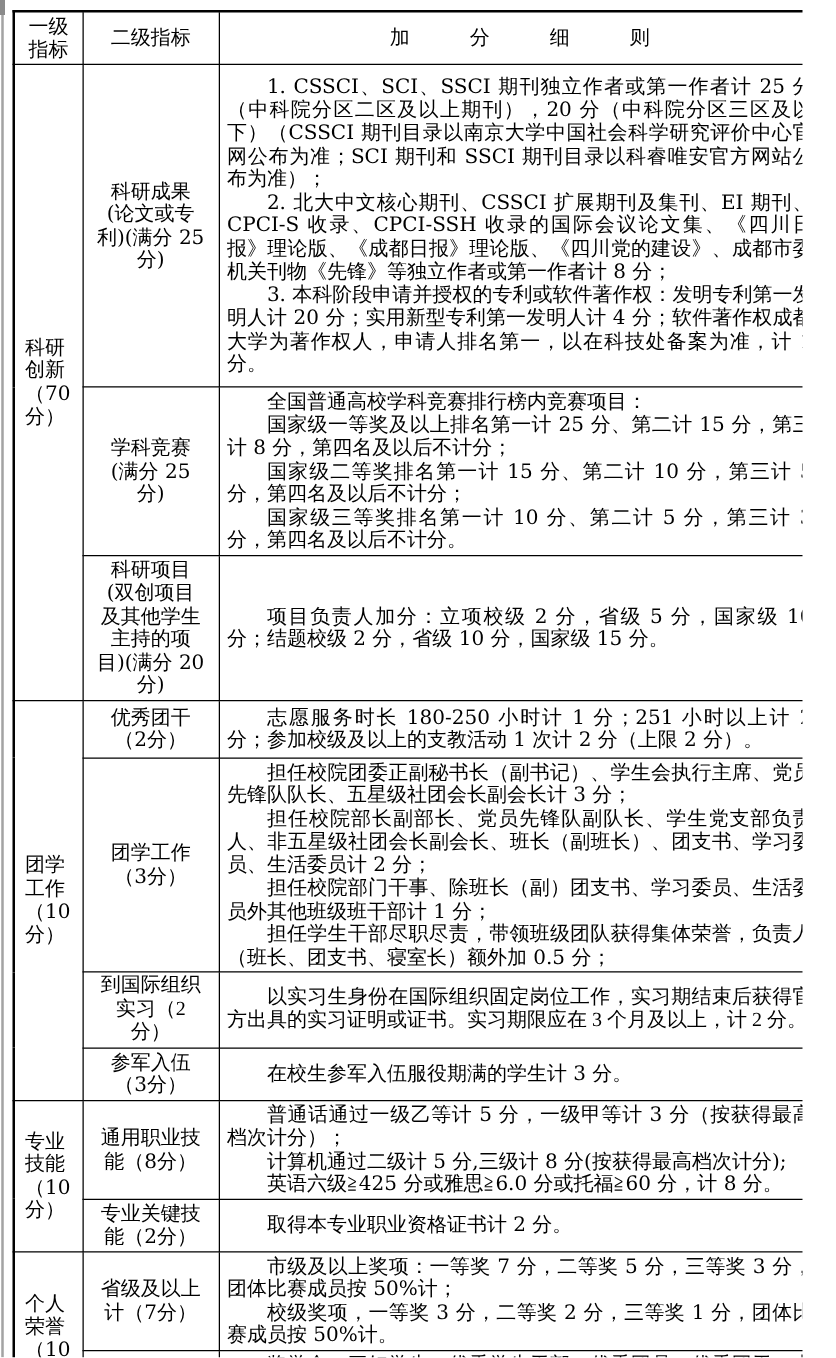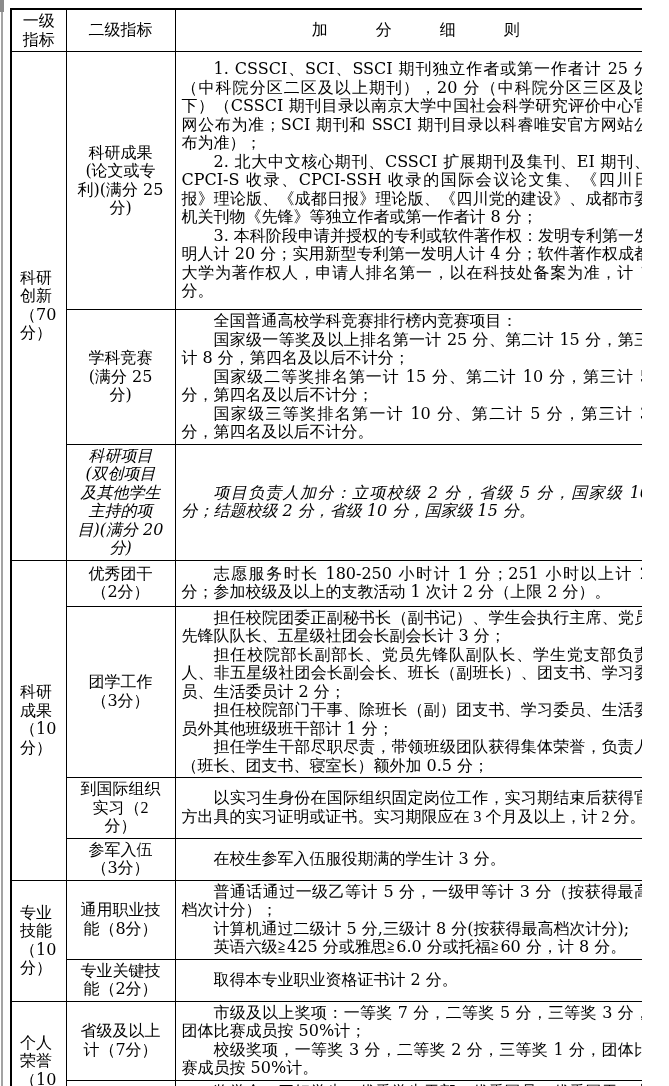--- a/index.html
+++ b/index.html
@@ -80,21 +80,21 @@
     text-indent: 2em;
     text-align: justify;
   }
   td.hdr {
     text-align: center;
     padding: 2px 4px;
   }
   tr.hrow   { height: 42px; }
   tr.r1  { height: 258px; }
   tr.r2  { height: 125px; }
-  tr.r3  { height: 88px; font-style: italic; }
+  tr.r3  { height: 88px; }
   tr.r4  { height: 46px; }
   tr.r5  { height: 164px; }
   tr.r6  { height: 54px; font-family: Liberation Serif, serif; }
   tr.r7  { height: 36px; }
   tr.r8  { height: 74px; }
   tr.r9  { height: 38px; padding-left: 20px; }
   tr.r10 { height: 72px; }
   tr.r11 { height: 54px; }
 </style>
 </head>
@@ -138,21 +138,21 @@
       </td>
     </tr>
     <tr class="r3">
       <td class="c2">科研项目(双创项目及其他学生主持的项目)(满分 20 分)</td>
       <td class="c3">
         <p>项目负责人加分：立项校级 2 分，省级 5 分，国家级 10 分；结题校级 2 分，省级 10 分，国家级 15 分。</p>
       </td>
     </tr>
 
     <tr class="r4">
-      <td class="c1" rowspan="4">科研成果（10分）</td>
+      <td class="c1" rowspan="4">团学工作（10分）</td>
       <td class="c2">优秀团干（2分）</td>
       <td class="c3">
         <p>志愿服务时长 180-250 小时计 1 分；251 小时以上计 2 分；参加校级及以上的支教活动 1 次计 2 分（上限 2 分）。</p>
       </td>
     </tr>
     <tr class="r5">
       <td class="c2">团学工作（3分）</td>
       <td class="c3">
         <p>担任校院团委正副秘书长（副书记）、学生会执行主席、党员先锋队队长、五星级社团会长副会长计 3 分；</p>
         <p>担任校院部长副部长、党员先锋队副队长、学生党支部负责人、非五星级社团会长副会长、班长（副班长）、团支书、学习委员、生活委员计 2 分；</p>

